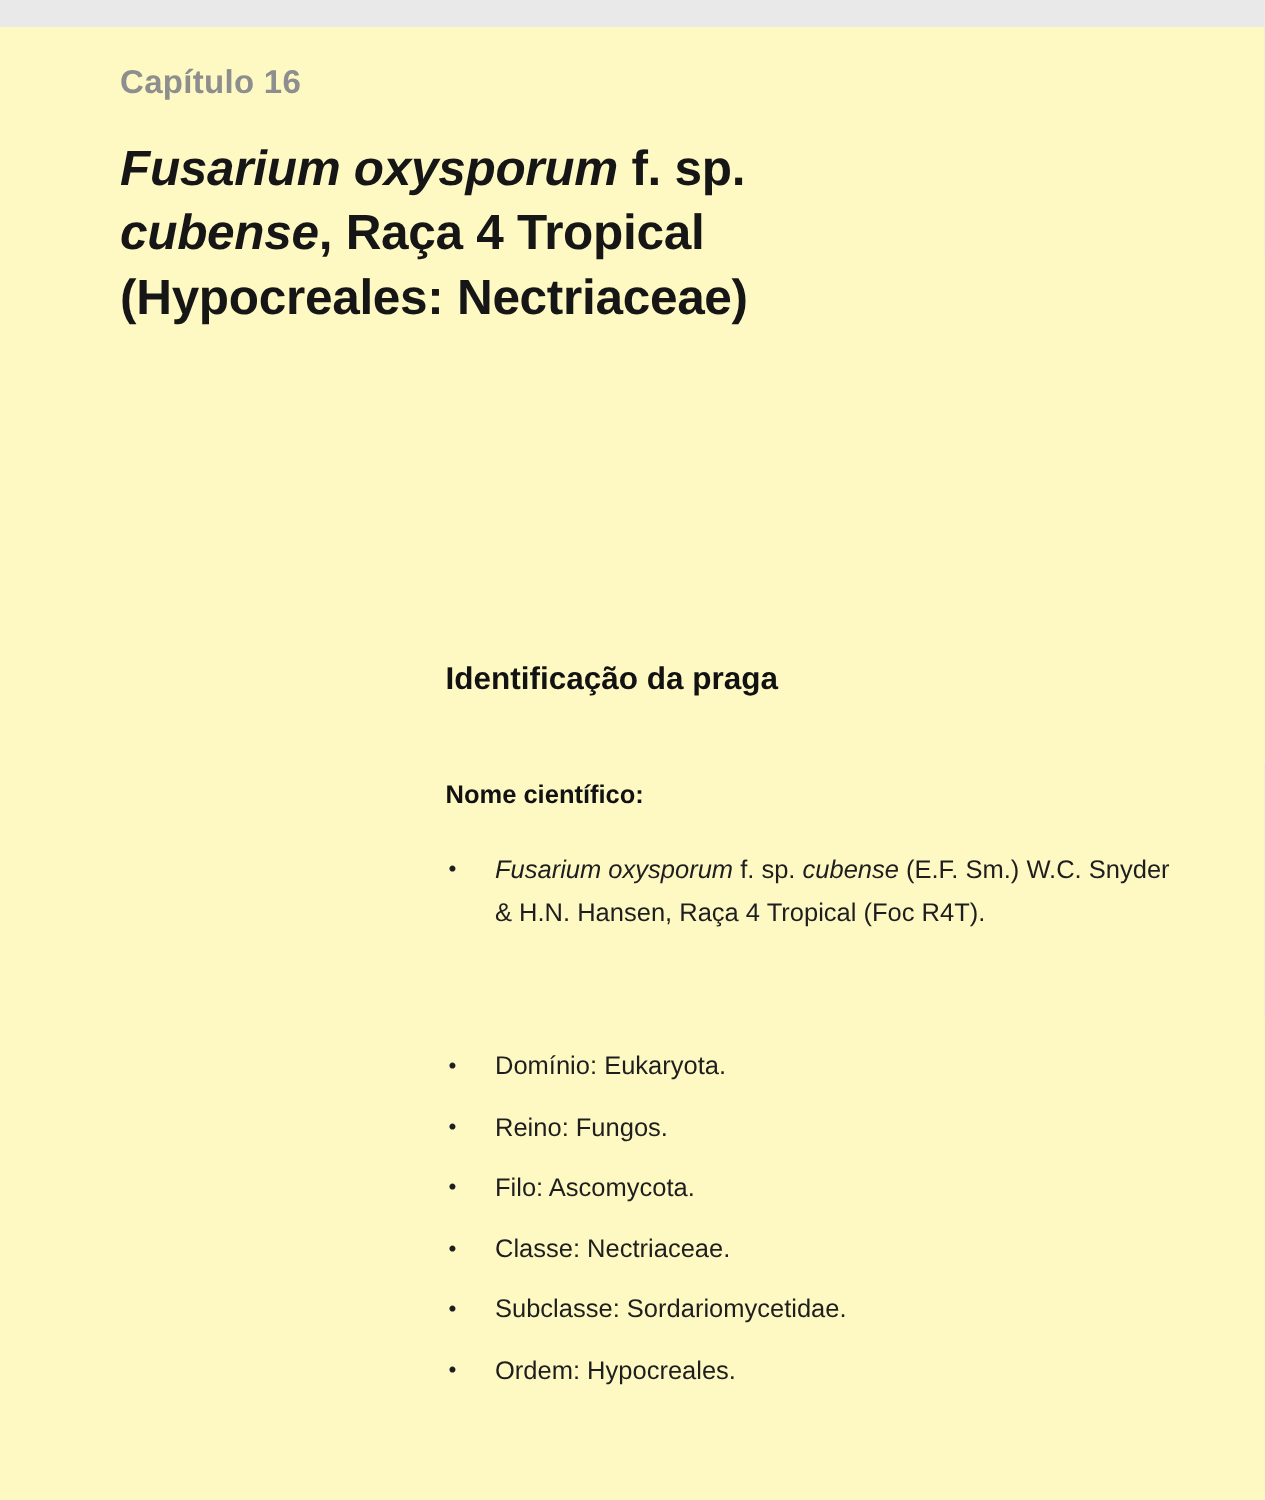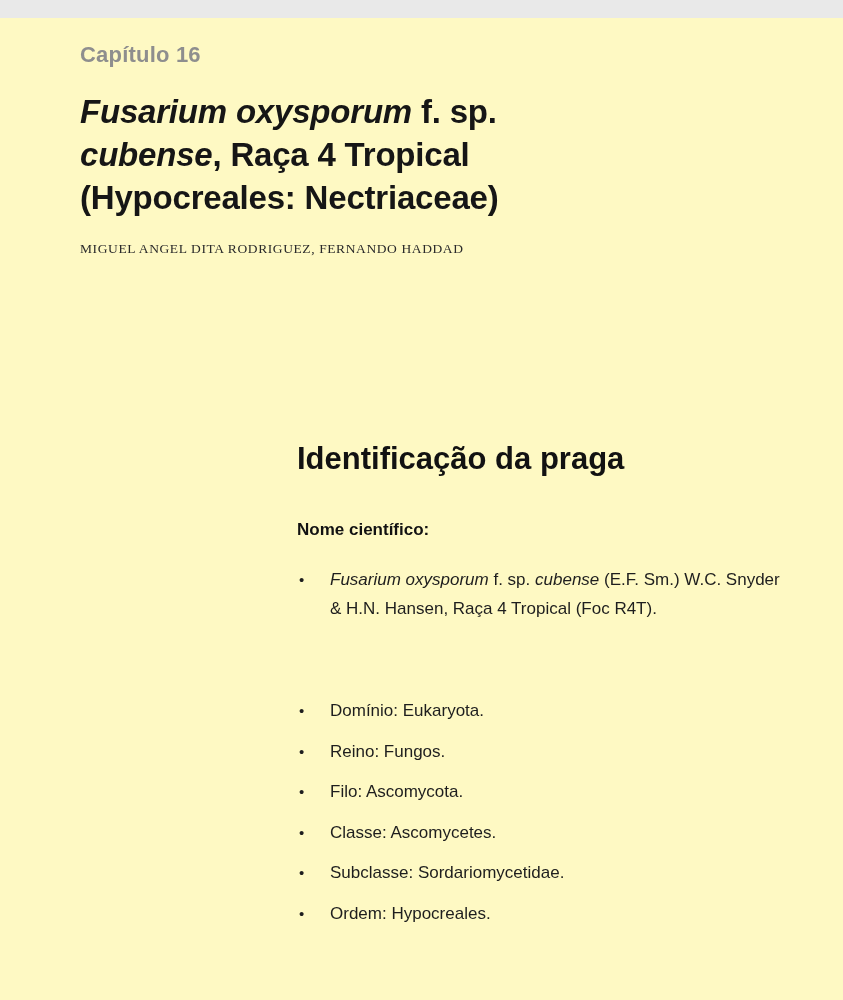--- a/index.html
+++ b/index.html
@@ -43,21 +43,21 @@
     top: 223px;
     font-family: "Liberation Serif", "DejaVu Serif", serif;
     font-size: 13.5px;
     color: #2a2a2a;
     letter-spacing: 0.6px;
   }
   .section-heading {
     position: absolute;
     left: 297px;
     top: 423px;
-    font-size: 31px;
+    font-size: 21px;
     font-weight: 700;
     color: #121212;
   }
   .sub-label {
     position: absolute;
     left: 297px;
     font-size: 17px;
     font-weight: 700;
     color: #121212;
   }
@@ -113,21 +113,20 @@
 </style>
 </head>
 <body>
 
 <div class="page">
 
   <div class="chapter-label">Capítulo 16</div>
 
   <div class="title"><span class="it">Fusarium oxysporum</span><span> f. sp. </span><span class="it">cubense</span><span>, Raça 4 Tropical (Hypocreales: Nectriaceae)</span></div>
 
-  <div class="authors">MIGUEL ANGEL DITA RODRIGUEZ, FERNANDO HADDAD</div>
 
   <div class="section-heading">Identificação da praga</div>
 
   <div class="sub-label sci">Nome científico:</div>
 
   <div class="bullet-item sci-item">
     <span class="bullet">•</span>
     <span class="text"><span class="it">Fusarium oxysporum</span><span> f. sp. </span><span class="it">cubense</span><span> (E.F. Sm.) W.C. Snyder &amp; H.N. Hansen, Raça 4 Tropical (Foc R4T).</span></span>
   </div>
 
@@ -140,21 +139,21 @@
     <div class="bullet-item">
       <span class="bullet">•</span>
       <span class="text"><span class="b">Reino:</span><span> Fungos.</span></span>
     </div>
     <div class="bullet-item">
       <span class="bullet">•</span>
       <span class="text"><span class="b">Filo:</span><span> Ascomycota.</span></span>
     </div>
     <div class="bullet-item">
       <span class="bullet">•</span>
-      <span class="text"><span class="b">Classe:</span><span> Ascomycetes.</span></span>
+      <span class="text"><span class="b">Classe:</span><span> Nectriaceae.</span></span>
     </div>
     <div class="bullet-item">
       <span class="bullet">•</span>
       <span class="text"><span class="b">Subclasse:</span><span> Sordariomycetidae.</span></span>
     </div>
     <div class="bullet-item">
       <span class="bullet">•</span>
       <span class="text"><span class="b">Ordem:</span><span> Hypocreales.</span></span>
     </div>
   </div>

